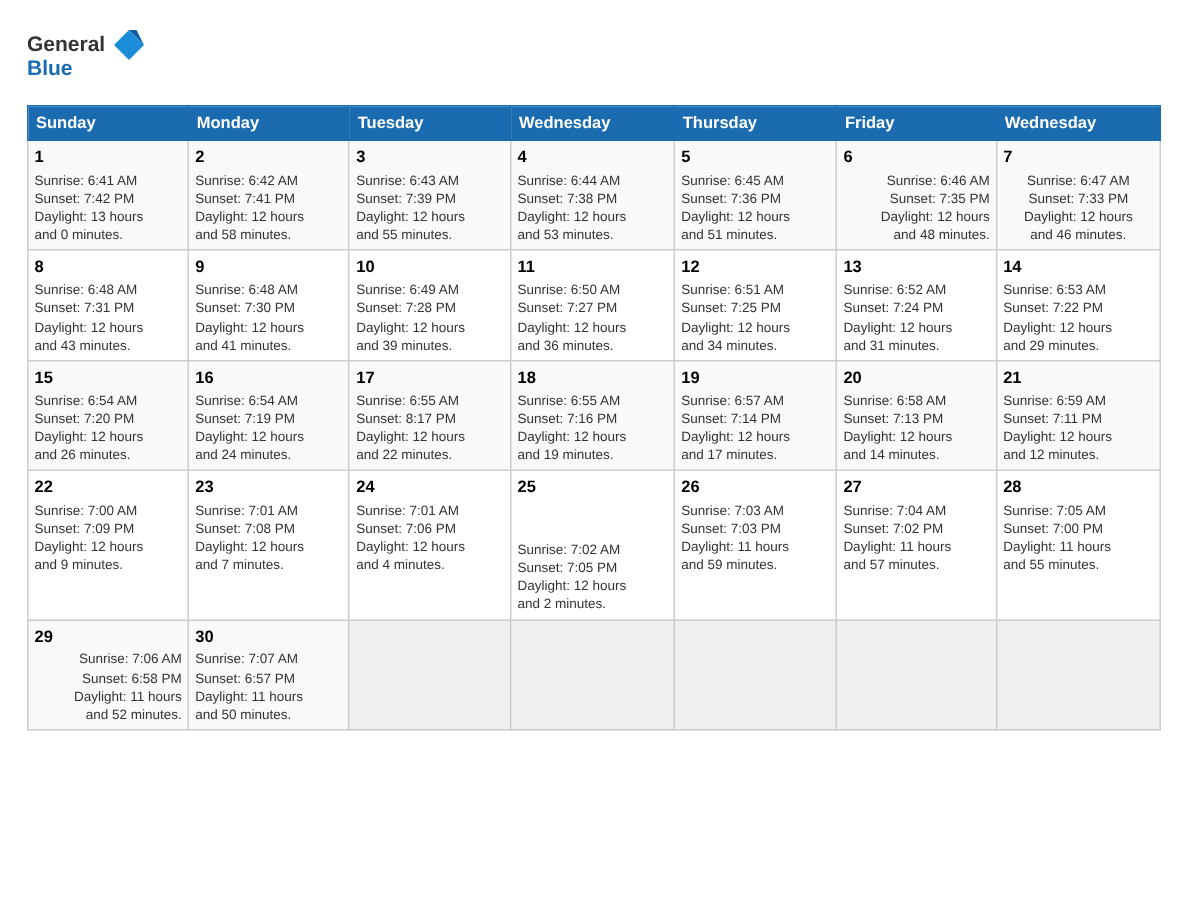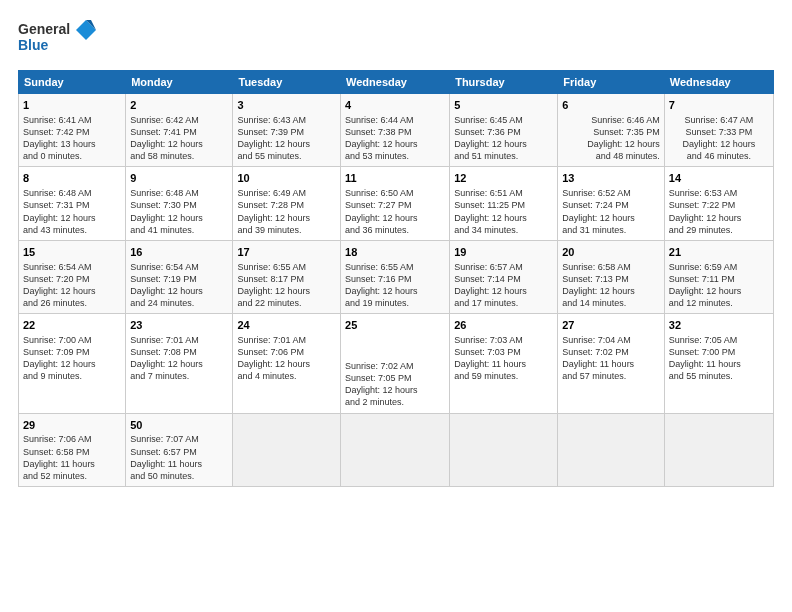--- a/index.html
+++ b/index.html
@@ -188,21 +188,21 @@
           <td>
             <span class="day-num">11</span>
             <div class="day-info" style="white-space: pre-line;">Sunrise: 6:50 AM
 Sunset: 7:27 PM
 Daylight: 12 hours
 and 36 minutes.</div>
           </td>
           <td>
             <span class="day-num">12</span>
             <div class="day-info" style="white-space: pre-line;">Sunrise: 6:51 AM
-Sunset: 11:25 PM
+Sunset: 7:25 PM
 Daylight: 12 hours
 and 34 minutes.</div>
           </td>
           <td>
             <span class="day-num">13</span>
             <div class="day-info" style="white-space: pre-line;">Sunrise: 6:52 AM
 Sunset: 7:24 PM
 Daylight: 12 hours
 and 31 minutes.</div>
           </td>
@@ -302,37 +302,37 @@
 and 59 minutes.</div>
           </td>
           <td>
             <span class="day-num">27</span>
             <div class="day-info" style="white-space: pre-line;">Sunrise: 7:04 AM
 Sunset: 7:02 PM
 Daylight: 11 hours
 and 57 minutes.</div>
           </td>
           <td>
-            <span class="day-num">32</span>
+            <span class="day-num">28</span>
             <div class="day-info" style="white-space: pre-line;">Sunrise: 7:05 AM
 Sunset: 7:00 PM
 Daylight: 11 hours
 and 55 minutes.</div>
           </td>
         </tr>
         <tr>
           <td>
             <span class="day-num">29</span>
-            <div class="day-info" style="white-space: pre-line;">Sunrise: 7:06 AM
+            <div class="day-info" style="white-space: pre-line; text-align: right;">Sunrise: 7:06 AM
 Sunset: 6:58 PM
 Daylight: 11 hours
 and 52 minutes.</div>
           </td>
           <td>
-            <span class="day-num">50</span>
+            <span class="day-num">30</span>
             <div class="day-info" style="white-space: pre-line;">Sunrise: 7:07 AM
 Sunset: 6:57 PM
 Daylight: 11 hours
 and 50 minutes.</div>
           </td>
           <td class="empty"></td>
           <td class="empty"></td>
           <td class="empty"></td>
           <td class="empty"></td>
           <td class="empty"></td>

